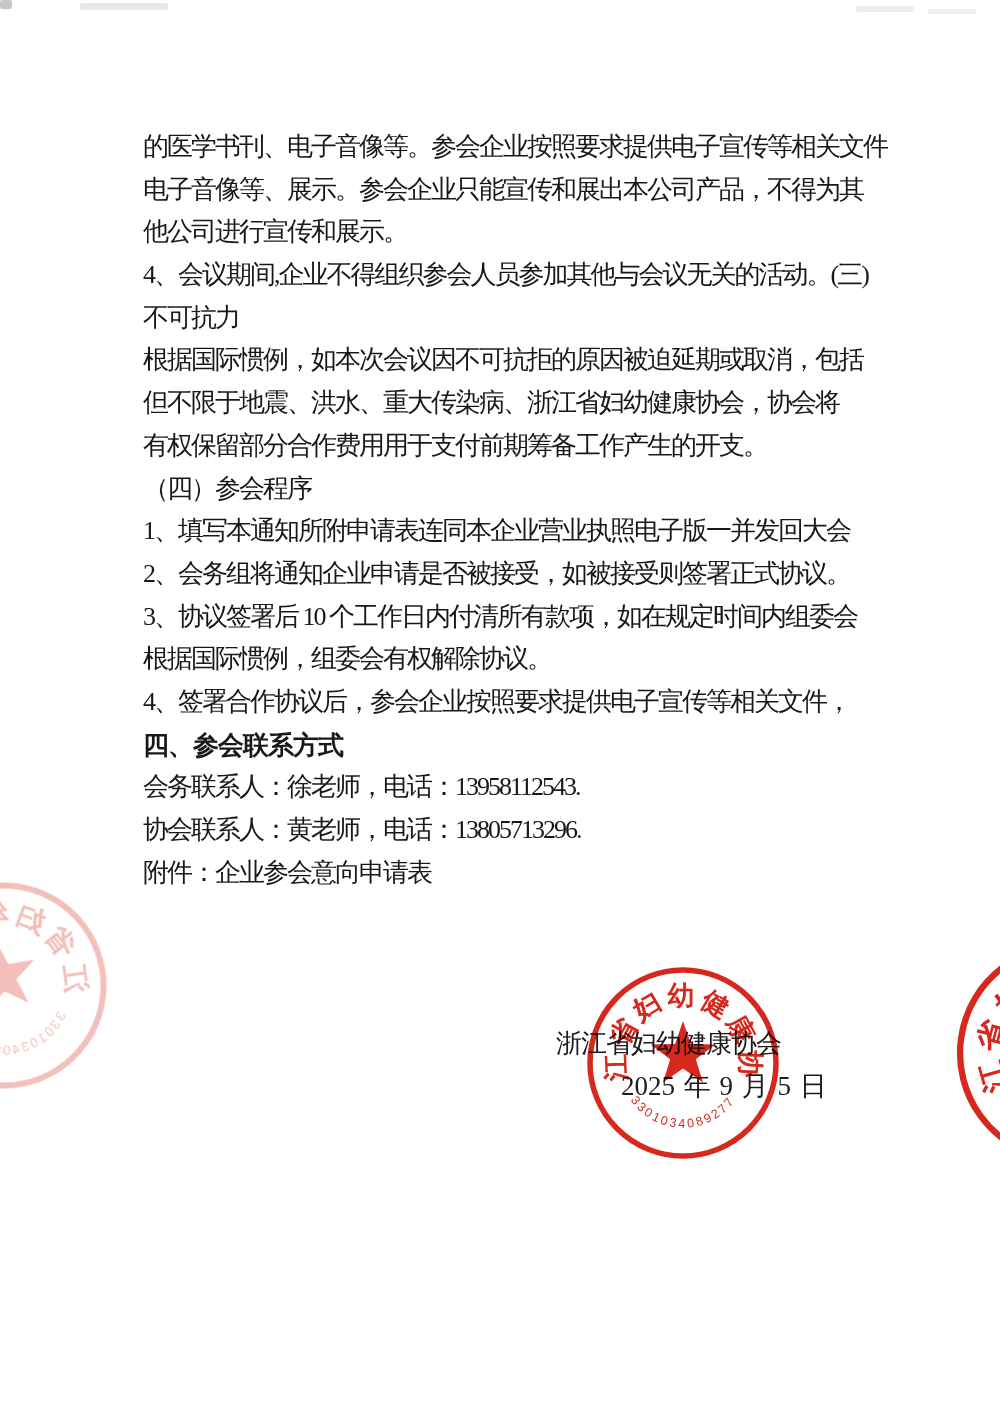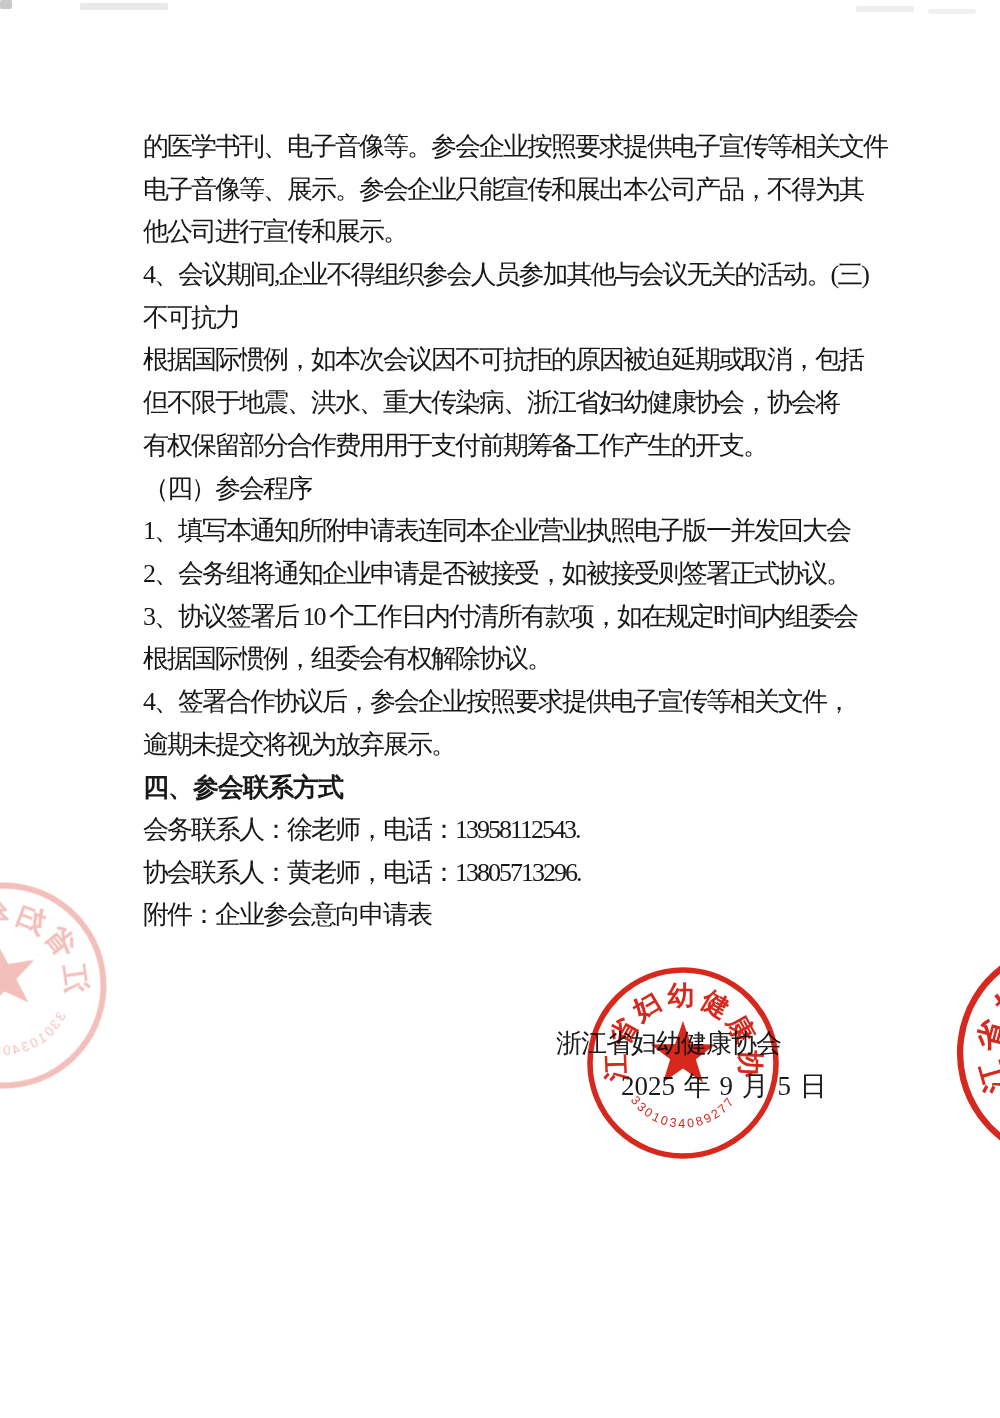--- a/index.html
+++ b/index.html
@@ -100,21 +100,20 @@
       <div class="line">不可抗力</div>
       <div class="line">根据国际惯例，如本次会议因不可抗拒的原因被迫延期或取消，包括</div>
       <div class="line">但不限于地震、洪水、重大传染病、浙江省妇幼健康协会，协会将</div>
       <div class="line">有权保留部分合作费用用于支付前期筹备工作产生的开支。</div>
       <div class="line">（四）参会程序</div>
       <div class="line">1、填写本通知所附申请表连同本企业营业执照电子版一并发回大会</div>
       <div class="line">2、会务组将通知企业申请是否被接受，如被接受则签署正式协议。</div>
       <div class="line">3、协议签署后 10 个工作日内付清所有款项，如在规定时间内组委会</div>
       <div class="line">根据国际惯例，组委会有权解除协议。</div>
       <div class="line">4、签署合作协议后，参会企业按照要求提供电子宣传等相关文件，</div>
-      <div class="line">逾期未提交将视为放弃展示。</div>
       <div class="line bold">四、参会联系方式</div>
       <div class="line">会务联系人：徐老师，电话：13958112543.</div>
       <div class="line">协会联系人：黄老师，电话：13805713296.</div>
       <div class="line">附件：企业参会意向申请表</div>
     </div>
 
   <svg class="stamp stamp-main" viewBox="0 0 200 200" aria-hidden="true">
     <defs>
       <path id="arcTopM" d="M 45.5,119.8 A 58,58 0 1 1 154.5,119.8" fill="none"></path>
       <path id="arcBotM" d="M 48,138 A 64,64 0 0 0 152,138" fill="none"></path>

